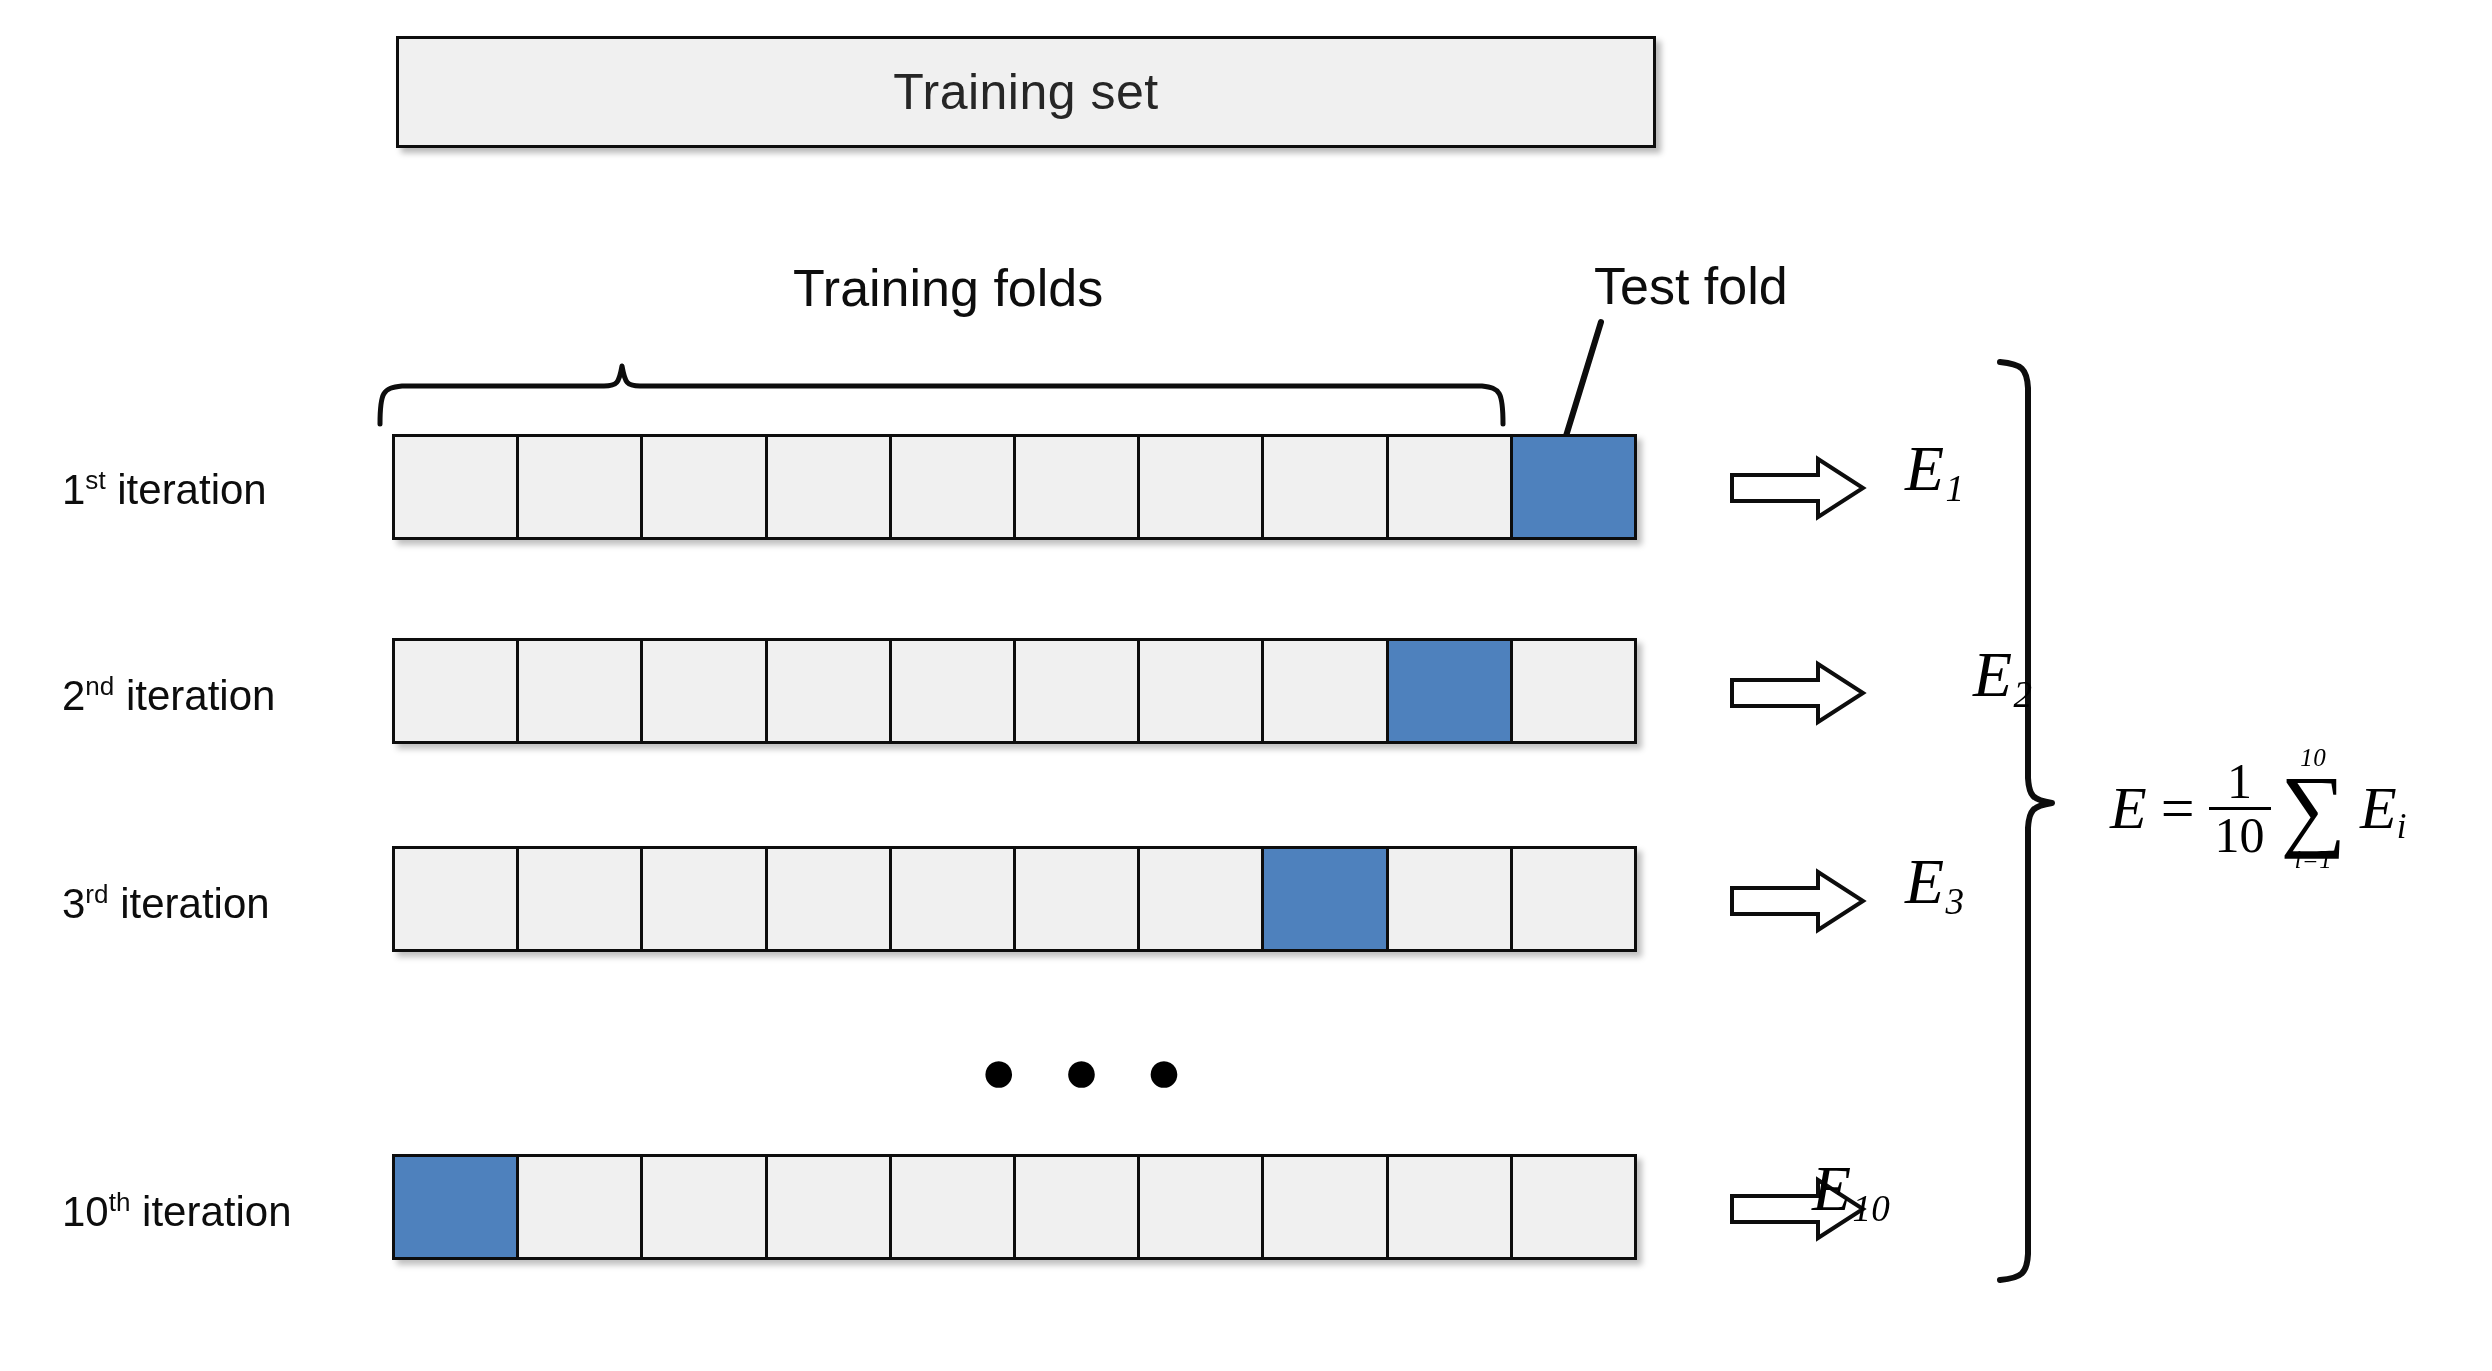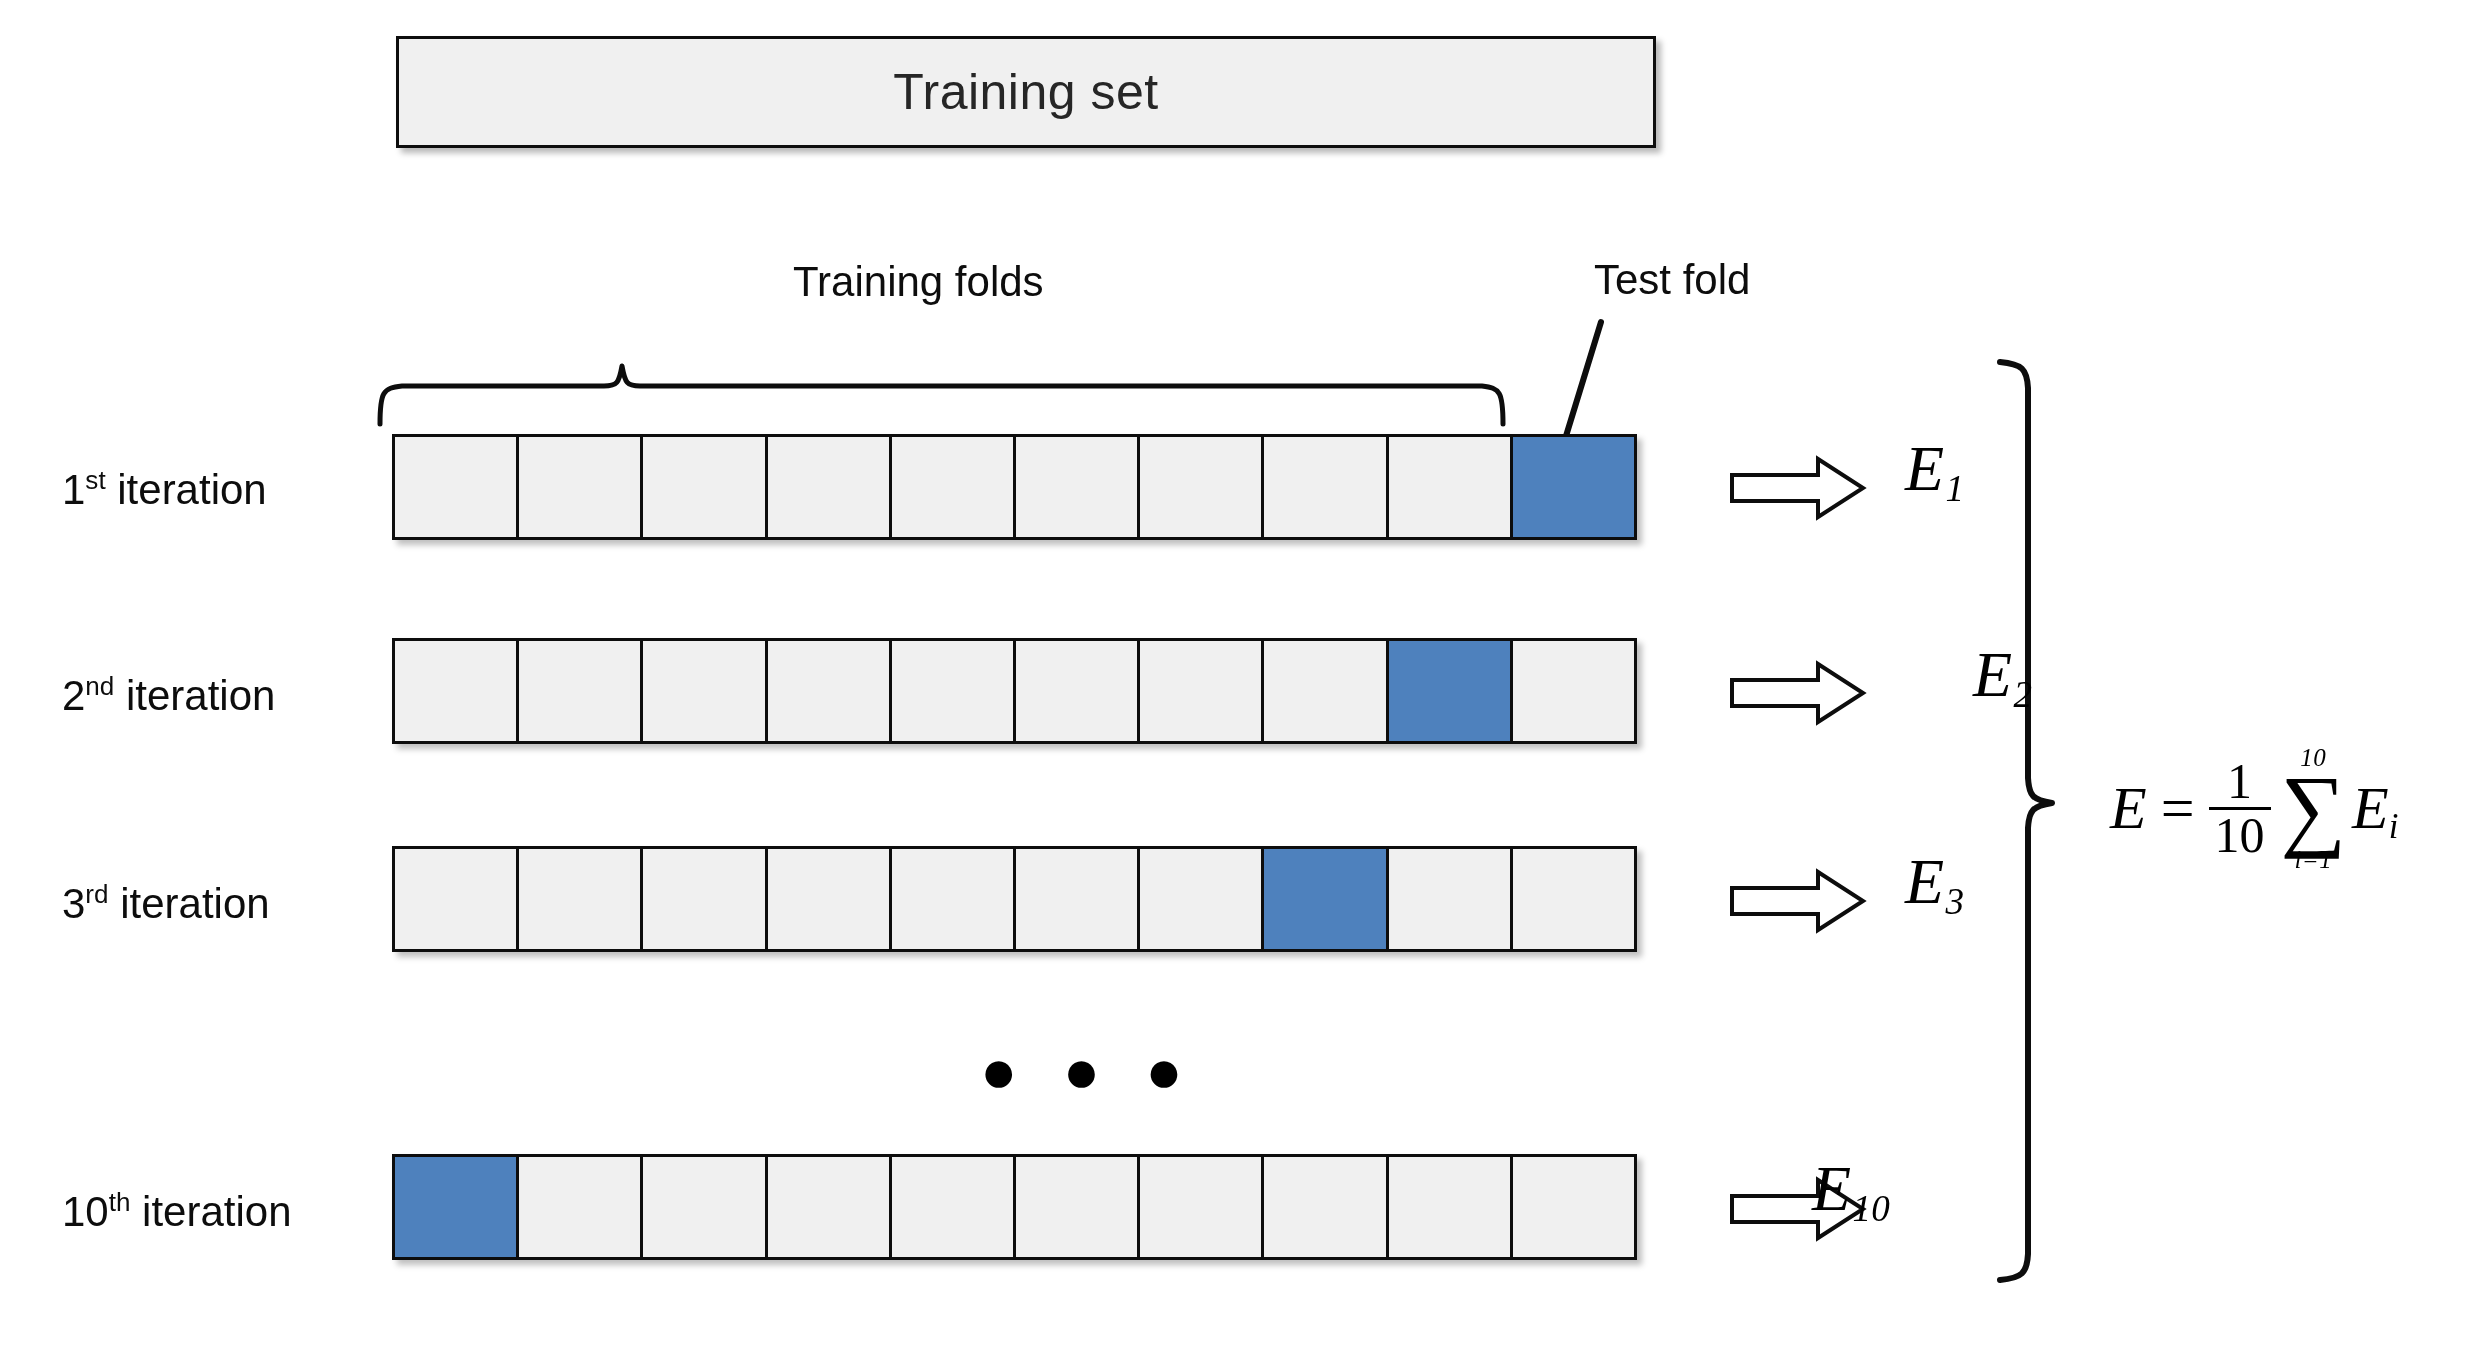--- a/index.html
+++ b/index.html
@@ -41,21 +41,21 @@
   .training-set-label {
     font-size: 50px;
     color: #262626;
     letter-spacing: 0.5px;
     white-space: nowrap;
   }
 
   
   .ann-text {
     position: absolute;
-    font-size: 42px;
+    font-size: 52px;
     color: #0d0d0d;
     white-space: nowrap;
   }
   .training-folds-label { left: 793px; top: 258px; }
   .test-fold-label      { left: 1594px; top: 256px; }
 
   
   .row-label {
     position: absolute;
     font-size: 42px;
@@ -185,21 +185,21 @@
     font-style: italic;
     letter-spacing: 0.5px;
   }
   .sum-group .lim.top { margin-bottom: -4px; }
   .sum-group .lim.bot { margin-top: -4px; }
   .sum-group .sigma {
     font-size: 92px;
     font-style: normal;
     line-height: 0.92;
   }
-  .formula .term { font-style: italic; }
+  .formula .term { font-style: italic; margin-left: 8px; }
   .formula .term sub {
     font-size: 0.58em;
     vertical-align: baseline;
     position: relative;
     top: 0.30em;
   }
 </style>
 </head>
 <body>
 

